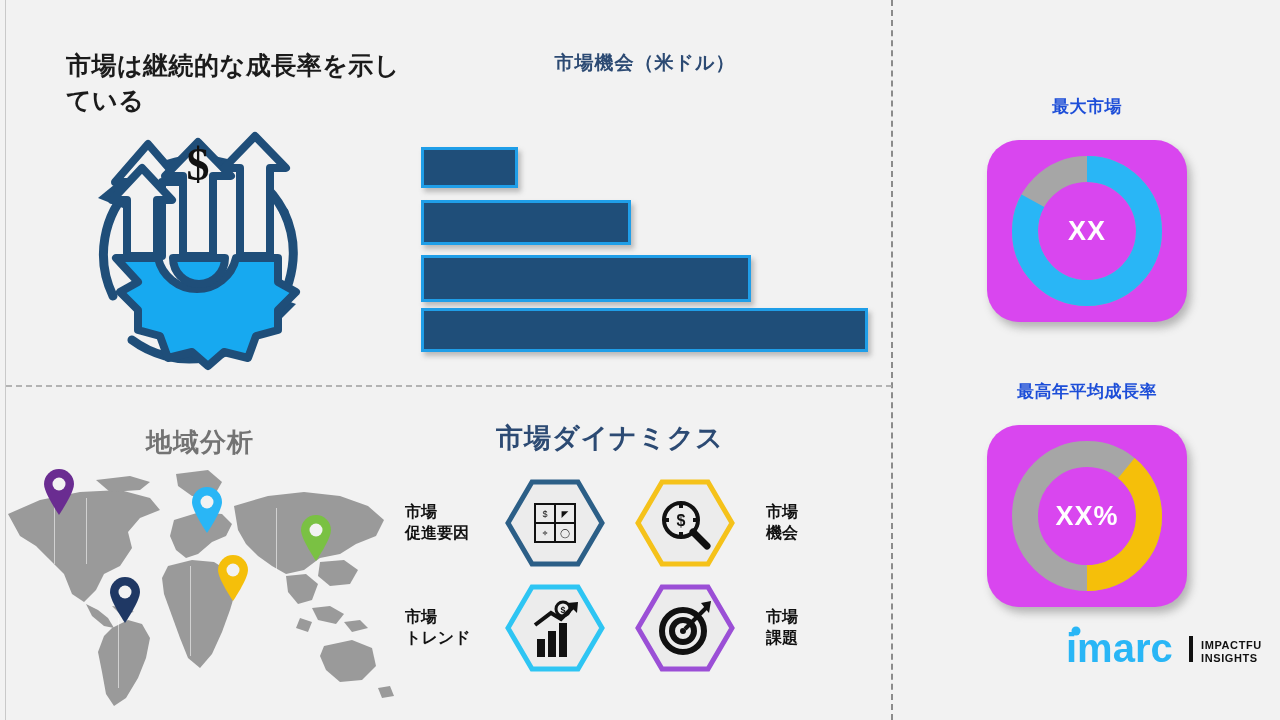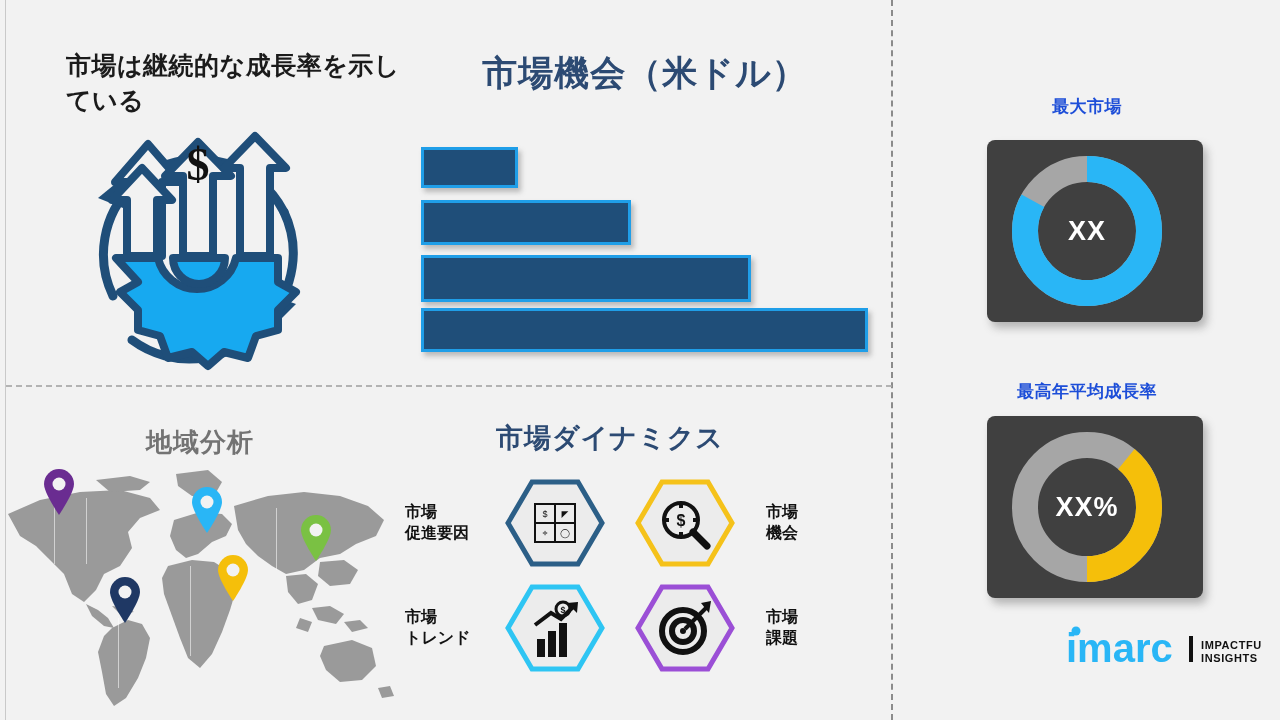--- a/index.html
+++ b/index.html
@@ -32,21 +32,21 @@
 
   
   .h-left {
     position: absolute; left: 38px; top: 48px; width: 350px;
     font-size: 25px; font-weight: 700; color: #1b1b1b;
     line-height: 1.38; letter-spacing: .5px; margin-left: 28px;
   }
   .h-center {
     position: absolute; left: 420px; top: 50px; width: 450px;
     text-align: center;
-    font-size: 35px; font-weight: 700; color: #2c4a73;
+    font-size: 19px; font-weight: 700; color: #2c4a73;
     letter-spacing: 1px;
   }
   .h-region {
     position: absolute; left: 10px; top: 425px; width: 380px;
     text-align: center;
     font-size: 26px; font-weight: 700; color: #737373;
     letter-spacing: 1px;
   }
   .h-dynamics {
     position: absolute; left: 400px; top: 420px; width: 420px;
@@ -70,27 +70,27 @@
   .bar {
     position: absolute;
     background: #1f4e79;
     border: 3px solid #1f9ee8;
     box-shadow: 3px 4px 5px rgba(80,80,80,.35);
   }
 
   
   .donut-card {
     position: absolute;
-    width: 216px; height: 182px;
-    background: #404040;
-    border-radius: 8px;
+    width: 200px; height: 182px;
+    background: #d946ef;
+    border-radius: 32px;
     box-shadow: 4px 6px 9px rgba(90,90,90,.4);
   }
   #donut1-card { left: 987px; top: 140px; }
-  #donut2-card { left: 987px; top: 416px; }
+  #donut2-card { left: 987px; top: 425px; }
   .donut-svg { position: absolute; left: 0; top: 0; width: 200px; height: 182px; }
   .donut-label {
     position: absolute; left: 0; top: 0; width: 200px; height: 182px;
     display: flex; align-items: center; justify-content: center;
     color: #ffffff; font-size: 27px; font-weight: 700; letter-spacing: 1px;
     pointer-events: none;
   }
 
   
   .map { position: absolute; left: 0px; top: 462px; width: 400px; height: 250px; }

